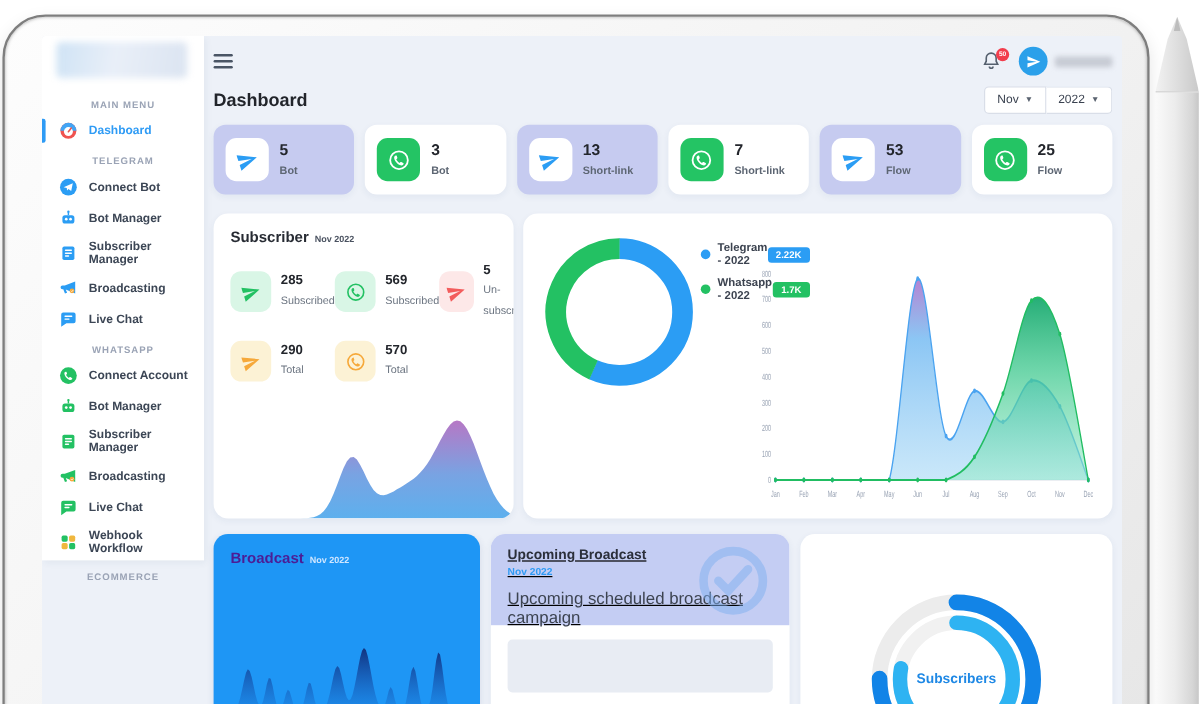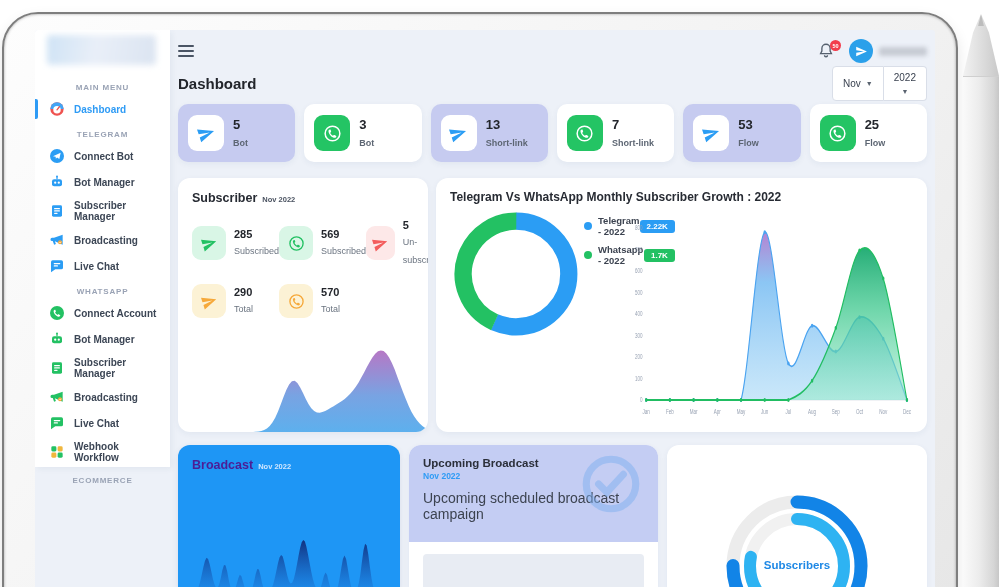--- a/index.html
+++ b/index.html
@@ -56,21 +56,21 @@
   .avatar svg { width:13px; height:13px; }
   .uname-blur { width:48px; height:9px; border-radius:2px; background:#c7cbd4; filter:blur(2px); }
   .profile { display:flex; align-items:center; gap:6px; cursor:pointer; }
 
   .title-row { margin-top:4px; height:26px; display:flex; align-items:center; justify-content:space-between; }
   .page-title { font-size:15px; font-weight:bold; color:#22252b; }
   .filters { display:flex; }
   .filter-btn { background:#fff; border:1px solid #d9dee8; font-size:10px; color:#3a4250;
     padding:5px 10px; cursor:pointer; display:flex; gap:5px; align-items:center; }
   .filter-btn:first-child { border-radius:4px 0 0 4px; }
-  .filter-btn:last-child { border-radius:0 4px 4px 0; border-left:none;flex-direction:column; }
+  .filter-btn:last-child { border-radius:0 4px 4px 0; border-left:none; }
   .caret { font-size:7px; color:#5a6370; }
 
   .stats-row { margin-top:8px; display:flex; gap:9px; }
   .stat-card { flex:1; height:58px; border-radius:10px; background:#fff; display:flex;
     align-items:center; gap:9px; padding:0 10px;
     box-shadow:0 2px 6px rgba(40,60,120,.06); }
   .stat-card.hl { background:#c6cbf0; }
   .stat-ic { width:36px; height:36px; border-radius:9px; display:flex; align-items:center;
     justify-content:center; }
   .stat-ic.tg { background:#fff; }
@@ -110,21 +110,21 @@
   .area-col { flex:1; display:flex; align-items:flex-end; }
 
   .bottom-row { margin-top:13px; display:flex; gap:9px; height:160px; }
   .bc-card { width:222px; background:#1e96f5; border-radius:12px; position:relative;
     overflow:hidden; padding:13px 14px; box-shadow:0 2px 6px rgba(40,60,120,.10); }
   .bc-card .card-title { color:#4c1d95; }
   .bc-card .card-period { color:#cfe6ff; }
   .bc-chart { position:absolute; left:0; right:0; bottom:0; height:86px; }
 
   .up-card { width:249px; overflow:hidden; }
-  .up-head { background:#c4cdf3; padding:12px 14px; position:relative; height:97px; }
+  .up-head { background:#c4cdf3; padding:12px 14px; position:relative; height:76px;text-decoration:underline; }
   .up-title { font-size:11.5px; font-weight:bold; color:#2b2f3a; }
   .up-period { font-size:8.5px; font-weight:bold; color:#2e9bf5; margin-top:2px; }
   .up-desc { font-size:14px; color:#3c4350; margin-top:9px; }
   .up-check { position:absolute; right:14px; top:6px; width:66px; height:66px; opacity:.5; }
   .up-bar { margin:12px 14px 0 14px; height:44px; background:#e8ecf3; border-radius:4px; }
 
   .sd-card { flex:1; padding:13px 14px; position:relative; overflow:hidden; }
   .radial-wrap { display:flex; justify-content:center; margin-top:12px; }
 </style>
 </head>
@@ -455,21 +455,20 @@
       <stop offset="0%" stop-color="#b06cc0"></stop>
                     <stop offset="55%" stop-color="#6d9be0"></stop>
                     <stop offset="100%" stop-color="#4fa9ec"></stop>
     </linearGradient>
                 </defs>
     <path d="M0,95 L0.0,95.0 L2.8,95.0 L5.6,95.0 L8.3,95.0 L11.1,95.0 L13.9,95.0 L16.7,95.0 L19.4,95.0 L22.2,95.0 L25.0,95.0 L27.8,95.0 L30.6,95.0 L33.3,95.0 L36.1,95.0 L38.9,95.0 L41.7,95.0 L44.4,95.0 L47.2,95.0 L50.0,95.0 L52.8,95.0 L55.6,95.0 L58.3,95.0 L61.1,95.0 L63.9,95.0 L66.7,95.0 L69.4,95.0 L72.2,95.0 L75.0,94.9 L77.8,94.8 L80.6,94.5 L83.3,94.0 L86.1,93.1 L88.9,91.6 L91.7,89.1 L94.4,85.6 L97.2,80.7 L100.0,74.5 L102.8,67.3 L105.6,59.8 L108.3,52.9 L111.1,47.4 L113.9,44.2 L116.7,43.8 L119.4,46.0 L122.2,50.4 L125.0,56.0 L127.8,61.9 L130.6,67.2 L133.3,71.3 L136.1,74.0 L138.9,75.4 L141.7,75.7 L144.4,75.1 L147.2,73.9 L150.0,72.5 L152.8,70.8 L155.6,69.2 L158.3,67.5 L161.1,65.7 L163.9,63.9 L166.7,61.9 L169.4,59.6 L172.2,56.8 L175.0,53.6 L177.8,49.8 L180.6,45.5 L183.3,40.6 L186.1,35.4 L188.9,30.1 L191.7,25.0 L194.4,20.4 L197.2,16.7 L200.0,14.3 L202.8,13.4 L205.6,14.1 L208.3,16.5 L211.1,20.6 L213.9,26.1 L216.7,32.6 L219.4,39.9 L222.2,47.5 L225.0,55.0 L227.8,62.1 L230.6,68.7 L233.3,74.4 L236.1,79.3 L238.9,83.3 L241.7,86.5 L244.4,89.0 L247.2,90.9 L250.0,92.2 L250,95 Z" fill="url(#waveG)" opacity="0.92"></path>
               </svg></div>
         </div>
 
         <div class="card growth-card">
-          <div class="growth-title">Telegram Vs WhatsApp Monthly Subscriber Growth : 2022</div>
           <div class="growth-body">
             <div class="donut-col">
               <div class="donut-wrap" id="donut">
                   <svg width="132" height="132" viewBox="0 0 130 130">
     <circle cx="65" cy="65" r="52" fill="none" stroke="#2b9df4" stroke-width="17" stroke-dasharray="185.0 326.7" transform="rotate(-90 65 65)"></circle>
     <circle cx="65" cy="65" r="52" fill="none" stroke="#23c163" stroke-width="17" stroke-dasharray="141.7 326.7" transform="rotate(113.9 65 65)"></circle>
   </svg>
                 </div>
               <div class="legend" id="legend">
                   <div class="legend-item">

